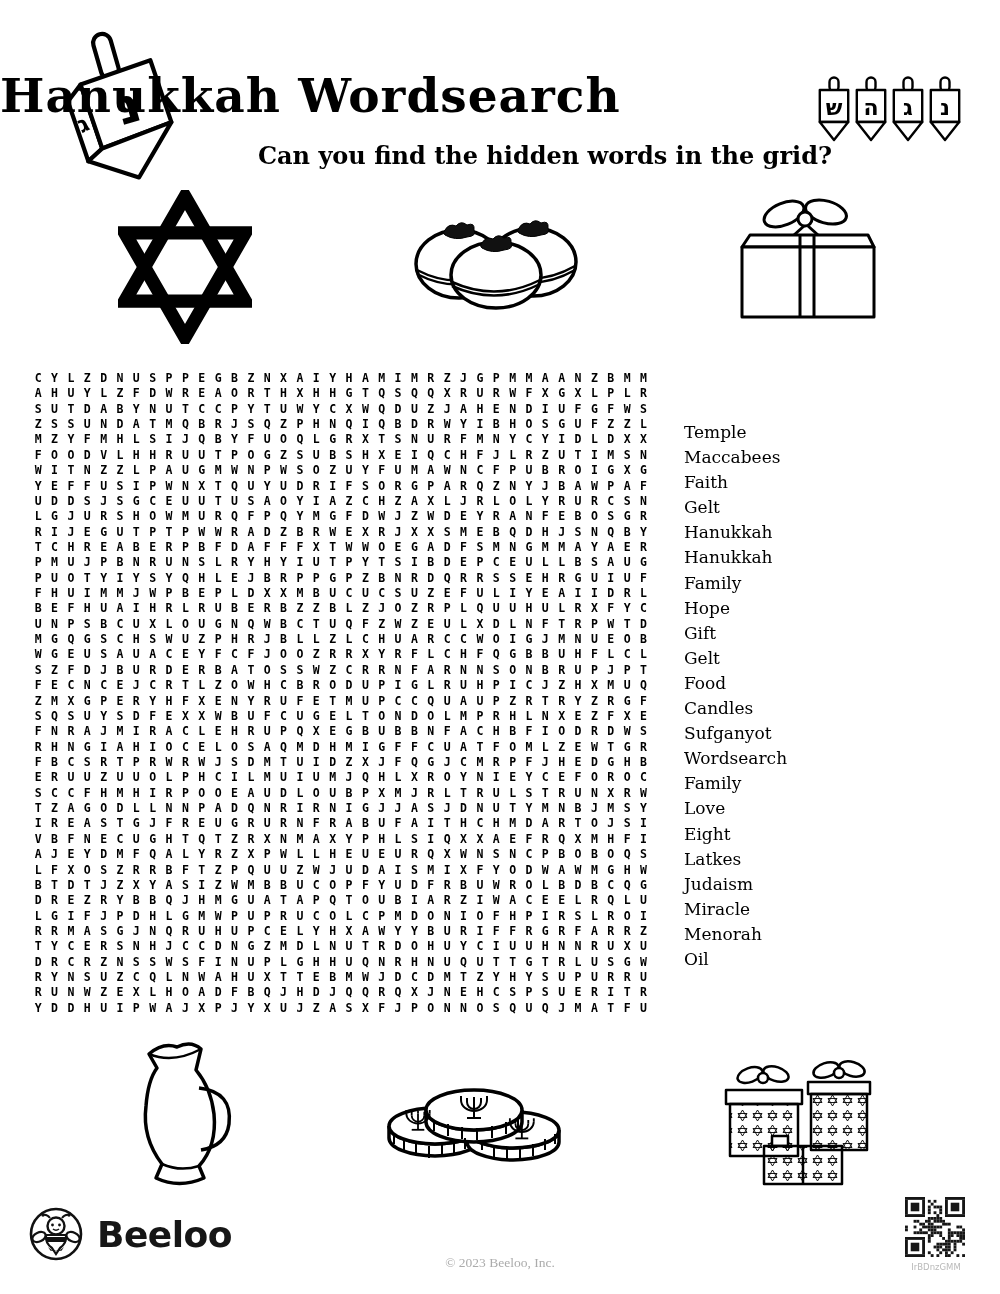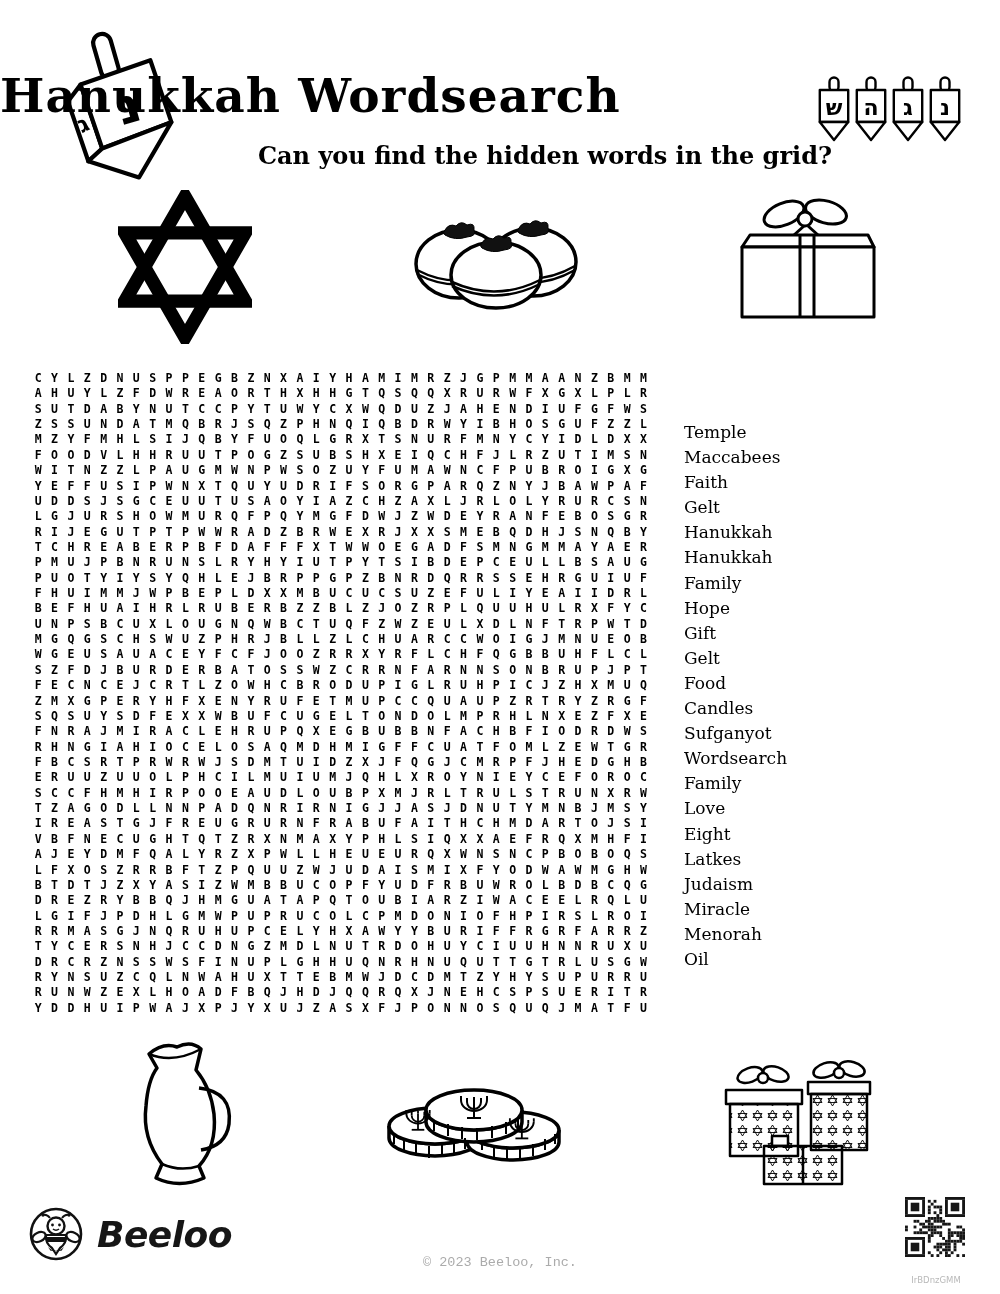--- a/index.html
+++ b/index.html
@@ -30,28 +30,28 @@
   
   .words{ position:absolute; left:684px; top:420px; }
   .words div{ font-size:17px; font-weight:400; line-height:25.1px; font-family:"DejaVu Serif",serif; }
 
   
   .pitcher{ position:absolute; left:133px; top:1034px; width:112px; height:160px; }
   .coins{ position:absolute; left:382px; top:1074px; width:184px; height:96px; }
   .gifts-bottom{ position:absolute; left:720px; top:1048px; width:176px; height:140px; }
 
   
-  .brand{ position:absolute; left:28px; top:1206px; display:flex; align-items:center; gap:13px;font-style:italic; }
+  .brand{ position:absolute; left:28px; top:1206px; display:flex; align-items:center; gap:13px; }
   .brand svg{ width:56px; height:56px; }
   .brand-name{ font-family:"DejaVu Sans",sans-serif; font-weight:800; font-size:36px; color:#161616; letter-spacing:-0.5px; }
   .copyright{ position:absolute; left:0; top:1255px; width:1000px; text-align:center;
-              font-family:Liberation Mono, monospace; font-size:13.5px; color:#ababab; }
+              font-family:Liberation Serif, serif; font-size:13.5px; color:#ababab; }
   .qr-wrap{ position:absolute; left:905px; top:1197px; width:62px; text-align:center; }
   .qr-wrap svg{ width:60px; height:60px; display:block; }
-  .qr-caption{ margin-top:18px; font-family:"DejaVu Sans",sans-serif; font-size:8.5px; color:#b9b9b9; }
+  .qr-caption{ margin-top:5px; font-family:"DejaVu Sans",sans-serif; font-size:8.5px; color:#b9b9b9; }
 </style>
 </head>
 <body>
 
 <div class="page">
 
   <svg class="big-dreidel" viewBox="0 0 130 150">
     <g transform="rotate(-16 65 75)" fill="#fff" stroke="#000" stroke-width="4" stroke-linejoin="round">
       <rect x="56" y="3" width="17" height="44" rx="8.5"></rect>
       <polygon points="18,56 34,44 37,108 21,116"></polygon>

